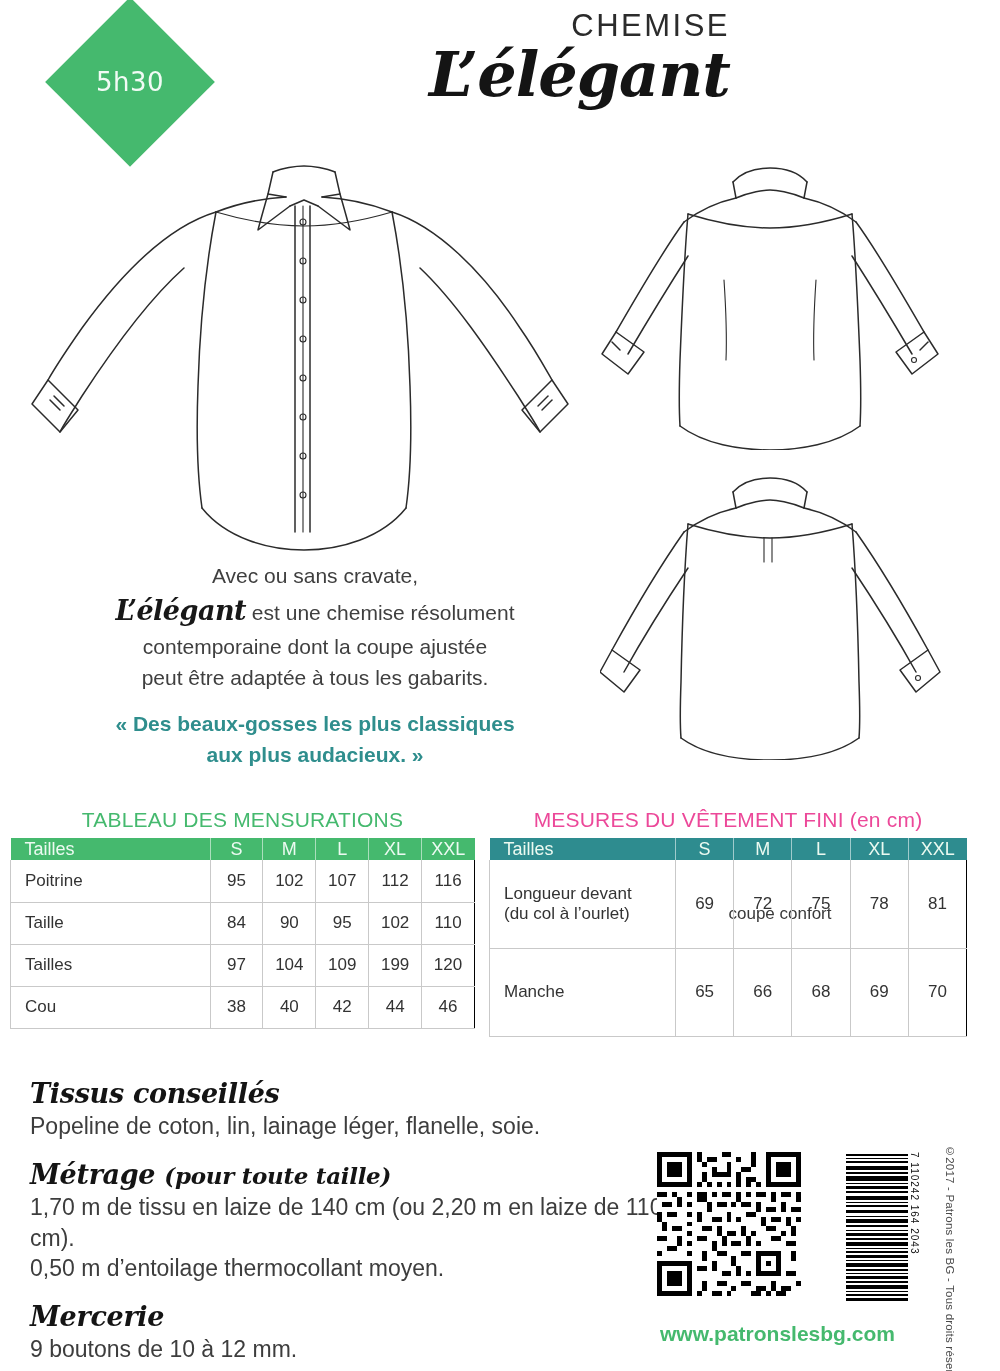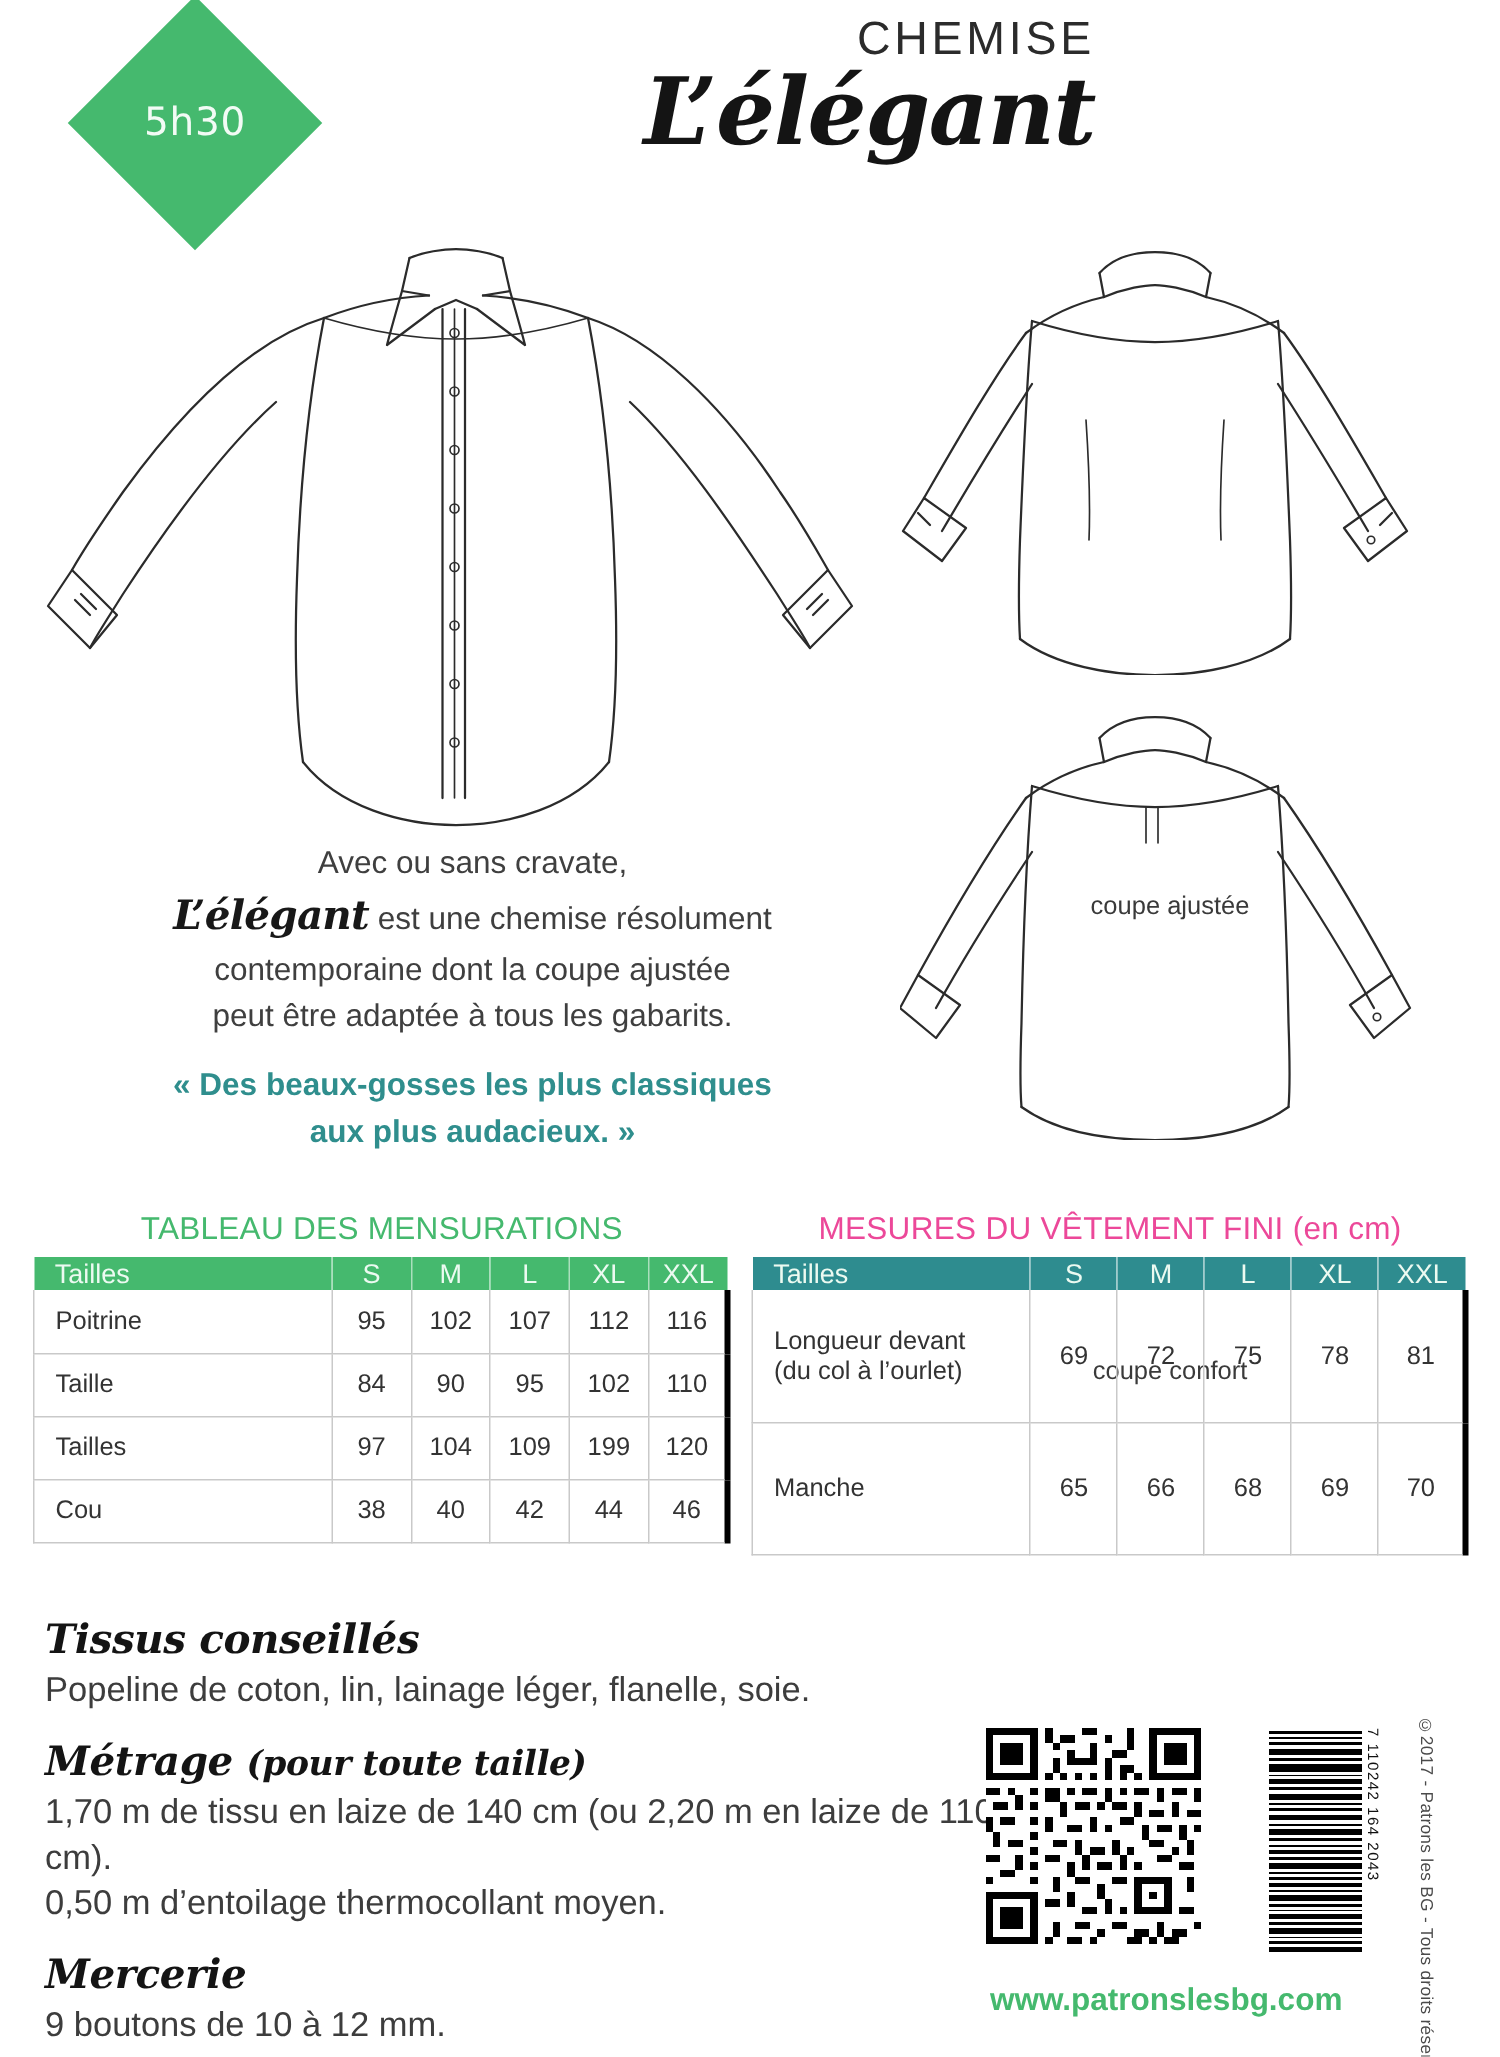--- a/index.html
+++ b/index.html
@@ -126,21 +126,21 @@
 
   
   .tables {
     position: absolute;
     top: 808px;
     left: 0;
     width: 1000px;
     display: flex;
   }
   .table-wrap { position: relative; }
-  .table-wrap.left  { width: 465px; margin-left: 22px; }
+  .table-wrap.left  { width: 465px; margin-left: 10px; }
   .table-wrap.right { width: 478px; margin-left: 14px; }
 
   .table-title {
     text-align: center;
     font-size: 21px;
     letter-spacing: 0.2px;
     margin-bottom: 6px;
     font-weight: 400;
   }
   .table-title.green { color: #45b96e; }
@@ -172,21 +172,21 @@
     color: #333;
     font-size: 17px;
   }
   tbody tr:last-child td { border-bottom: 1px solid #c9c9c9; }
   tbody td.label-col {
     text-align: left;
     padding-left: 14px;
     border-left: 1px solid #c9c9c9;
   }
   tbody td.size-col { text-align: center; }
-  tbody td.size-col:last-child { border-right: 4px solid #000000; }
+  tbody td.size-col:last-child { border-right: 1px solid #000000; }
 
   .left-table colgroup col.c-label { width: 43%; }
   .left-table colgroup col.c-size  { width: 11.4%; }
   .right-table colgroup col.c-label { width: 39%; }
   .right-table colgroup col.c-size  { width: 12.2%; }
 
   .tall-row td { height: 88px; }
   .sub { display: block; }
 
   
@@ -396,21 +396,20 @@
 
     <path class="thin" d="M164 68 L164 92"></path>
     <path class="thin" d="M172 68 L172 92"></path>
 
     <path d="M88 54 C84 104 82 160 81 212 C80 240 80 256 81 268"></path>
     <path d="M252 54 C256 104 258 160 259 212 C260 240 260 256 259 268"></path>
 
     <path d="M81 268 C106 286 142 290 170 290 C198 290 234 286 259 268"></path>
   </svg>
 
-  <div class="illus-caption cap-1">coupe ajustée</div>
   <div class="illus-caption cap-2">coupe confort</div>
 </div>
 
 <div class="description">
   <div>Avec ou sans cravate,</div>
   <div>
     <span class="desc-script">L’élégant</span><span> est une chemise résolument</span>
   </div>
   <div>contemporaine dont la coupe ajustée</div>
   <div>peut être adaptée à tous les gabarits.</div>

